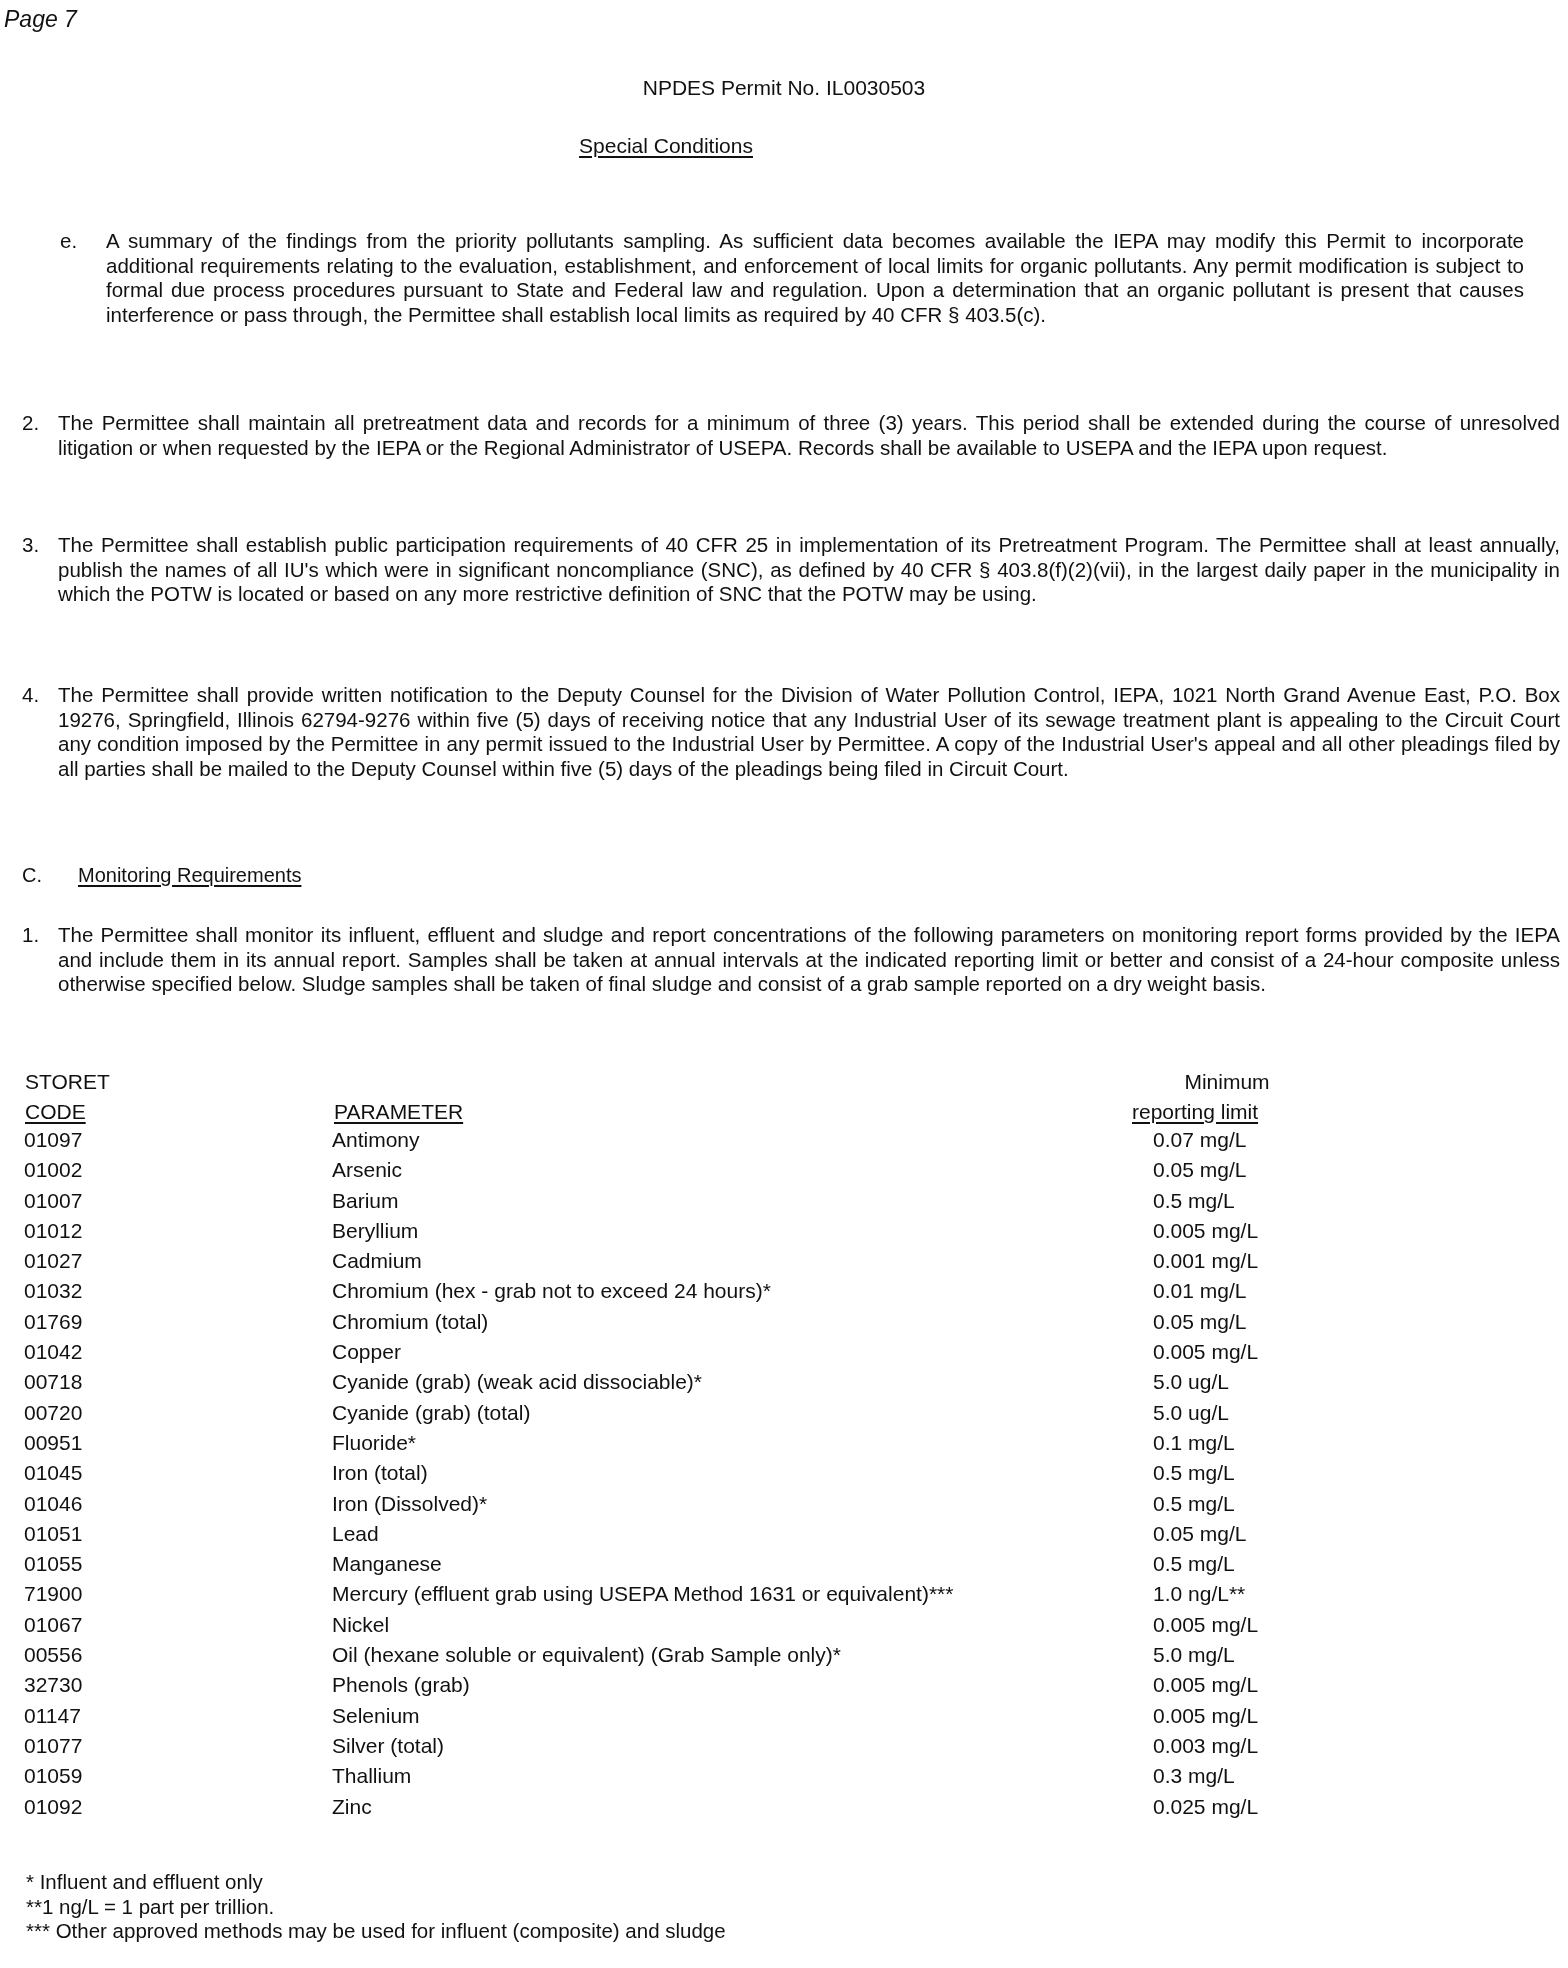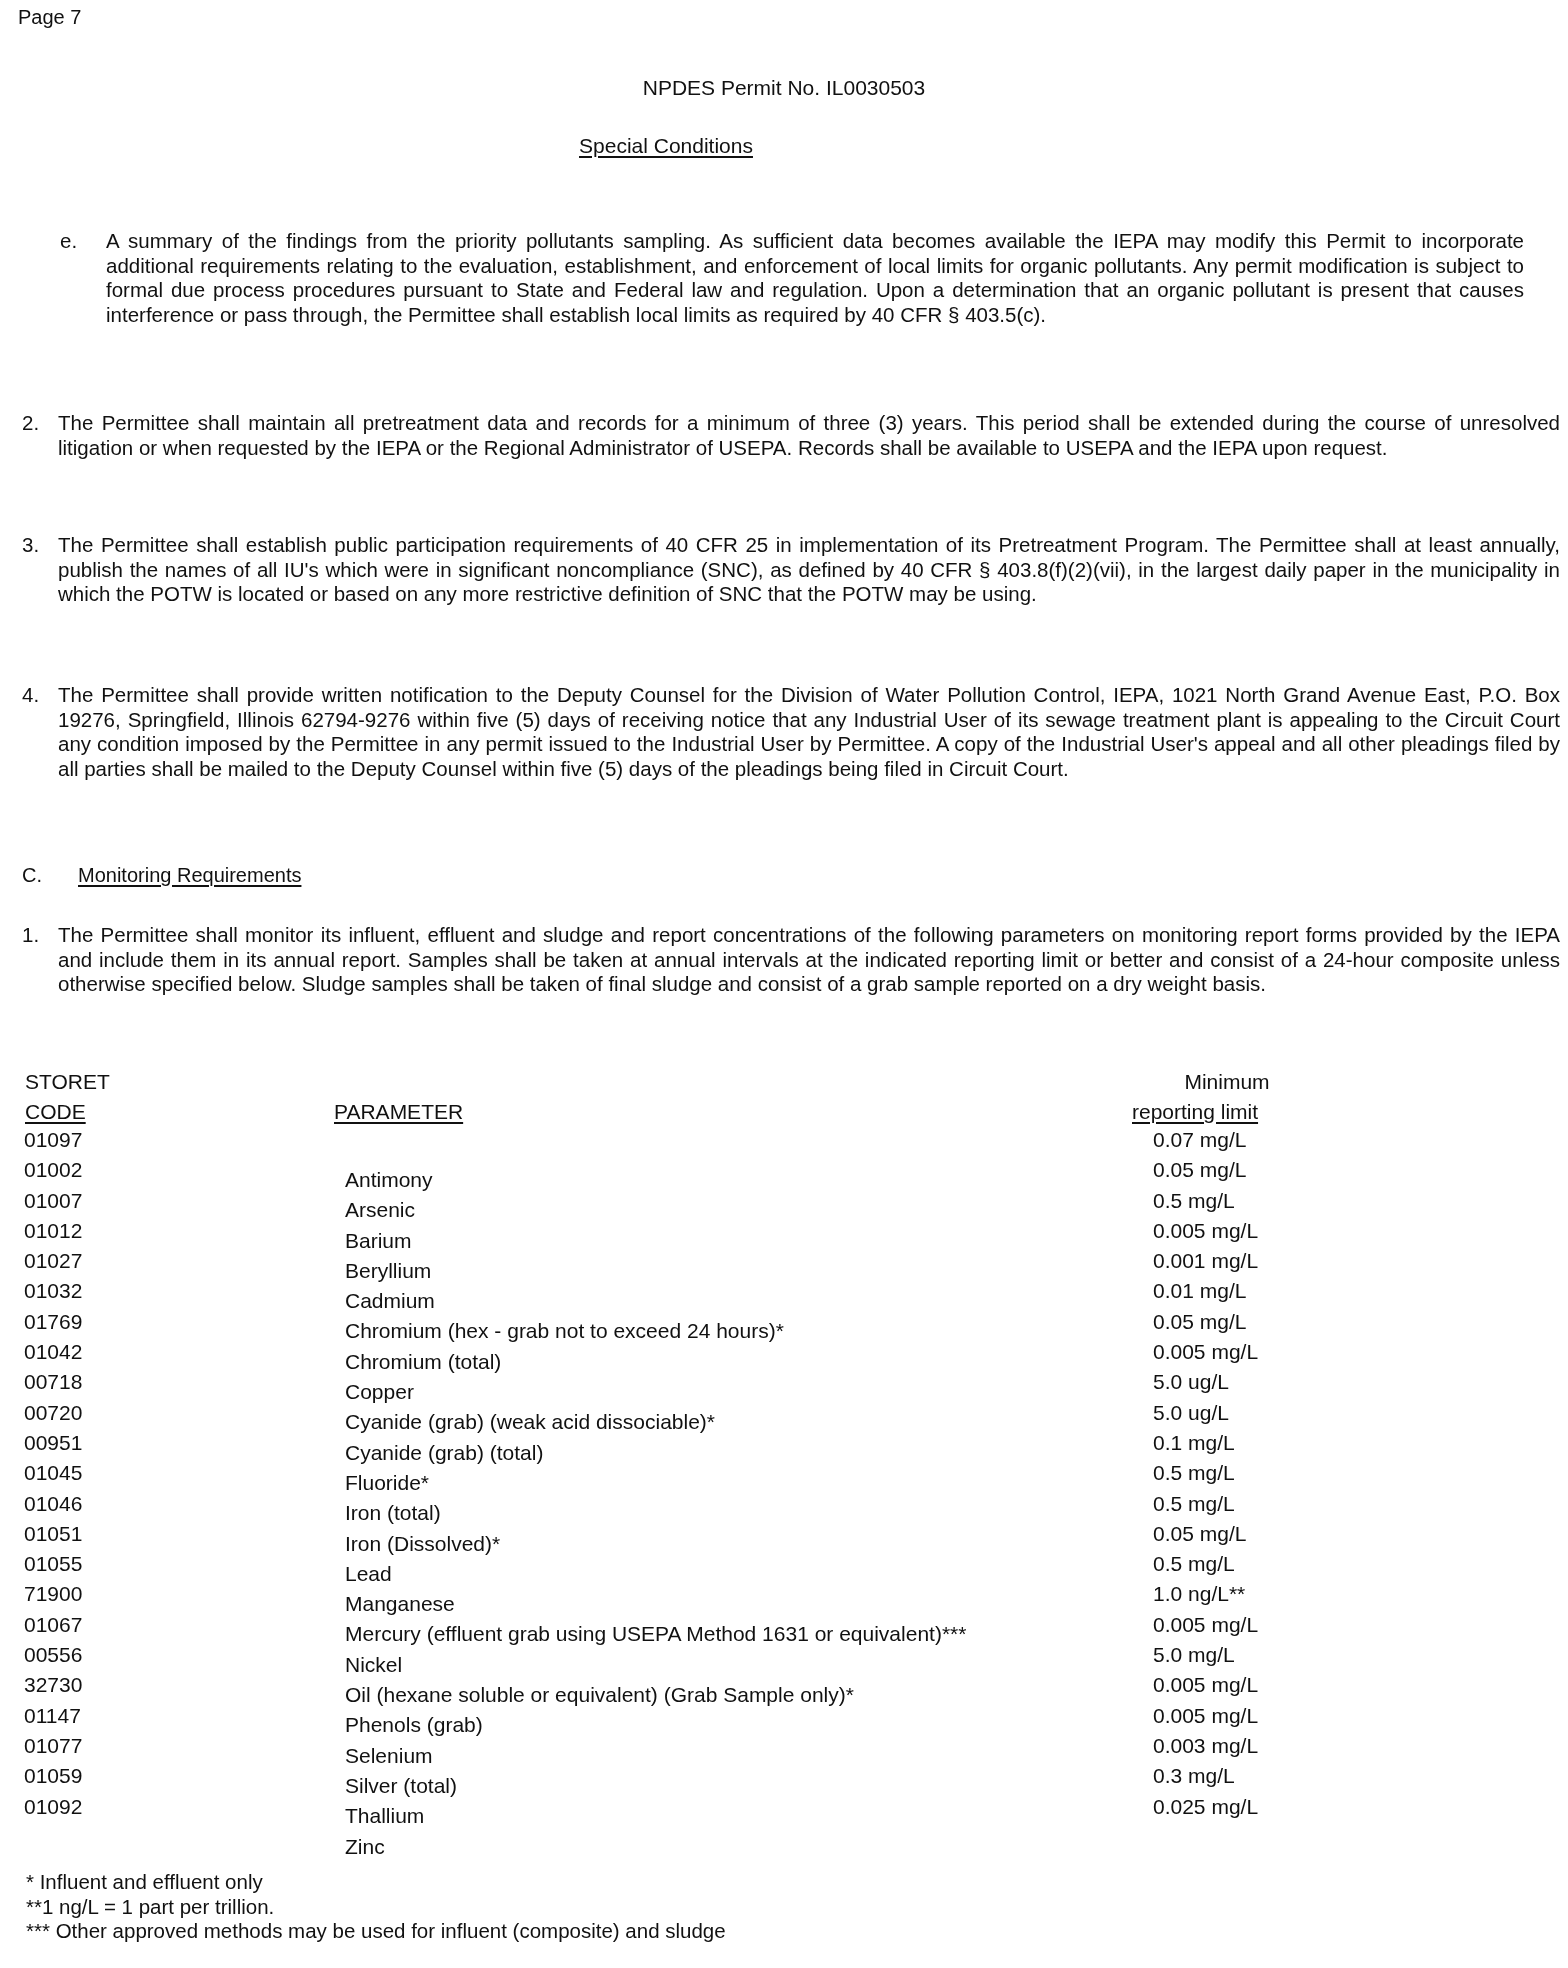--- a/index.html
+++ b/index.html
@@ -2,21 +2,21 @@
 <html><head>
 <meta charset="utf-8">
 <style>
   html, body { margin: 0; padding: 0; background: #ffffff; }
   body {
     width: 1568px; height: 1968px; position: relative; overflow: hidden;
     font-family: "Liberation Sans", sans-serif; color: #111111;
     font-size: 21px;
   }
   .abs { position: absolute; white-space: nowrap; }
-  .page-label { left: 18px; top: 6px; font-size: 20px; }
+  .page-label { left: 4px; top: 6px; font-size: 23px; font-style: italic; }
   .permit-no { left: 0; width: 1568px; text-align: center; top: 76px; font-size: 21px; }
   .section-title { left: 0; width: 1332px; text-align: center; top: 134px; font-size: 21px; }
   .u { text-decoration: underline; text-underline-offset: 3px; }
 
   .para { position: absolute; line-height: 24.5px; font-size: 20.5px; text-align: justify; }
   .para .num { position: absolute; }
   .para .body { display: block; }
 
   .item-e { left: 60px; top: 229px; width: 1500px; }
   .item-e .num { left: 0; }
@@ -36,21 +36,21 @@
   .table { position: absolute; left: 22px; top: 1070px; width: 1400px; font-size: 21px; }
   .th { position: absolute; }
   .th-storet { left: 3px; top: 0; }
   .th-code { left: 3px; top: 30px; }
   .th-param { left: 312px; top: 30px; }
   .th-min { left: 1120px; top: 0; width: 170px; text-align: center; }
   .th-rep { left: 1110px; top: 30px; }
   .rows { position: absolute; left: 0; top: 58px; width: 1400px; }
   .row { height: 30.3px; position: relative; }
   .row .c1 { position: absolute; left: 2px; top: 0; }
-  .row .c2 { position: absolute; left: 323px; top: 0; margin-top: 40px; }
+  .row .c2 { position: absolute; left: 310px; top: 0; }
   .row .c3 { position: absolute; left: 1131px; top: 0; }
 
   .footnotes { position: absolute; left: 26px; top: 1870px; font-size: 20.5px; line-height: 24.5px; }
   .footnotes div { white-space: nowrap; }
 </style>
 </head>
 <body>
 
 <div class="abs page-label">Page 7</div>
 <div class="abs permit-no">NPDES Permit No. IL0030503</div>

